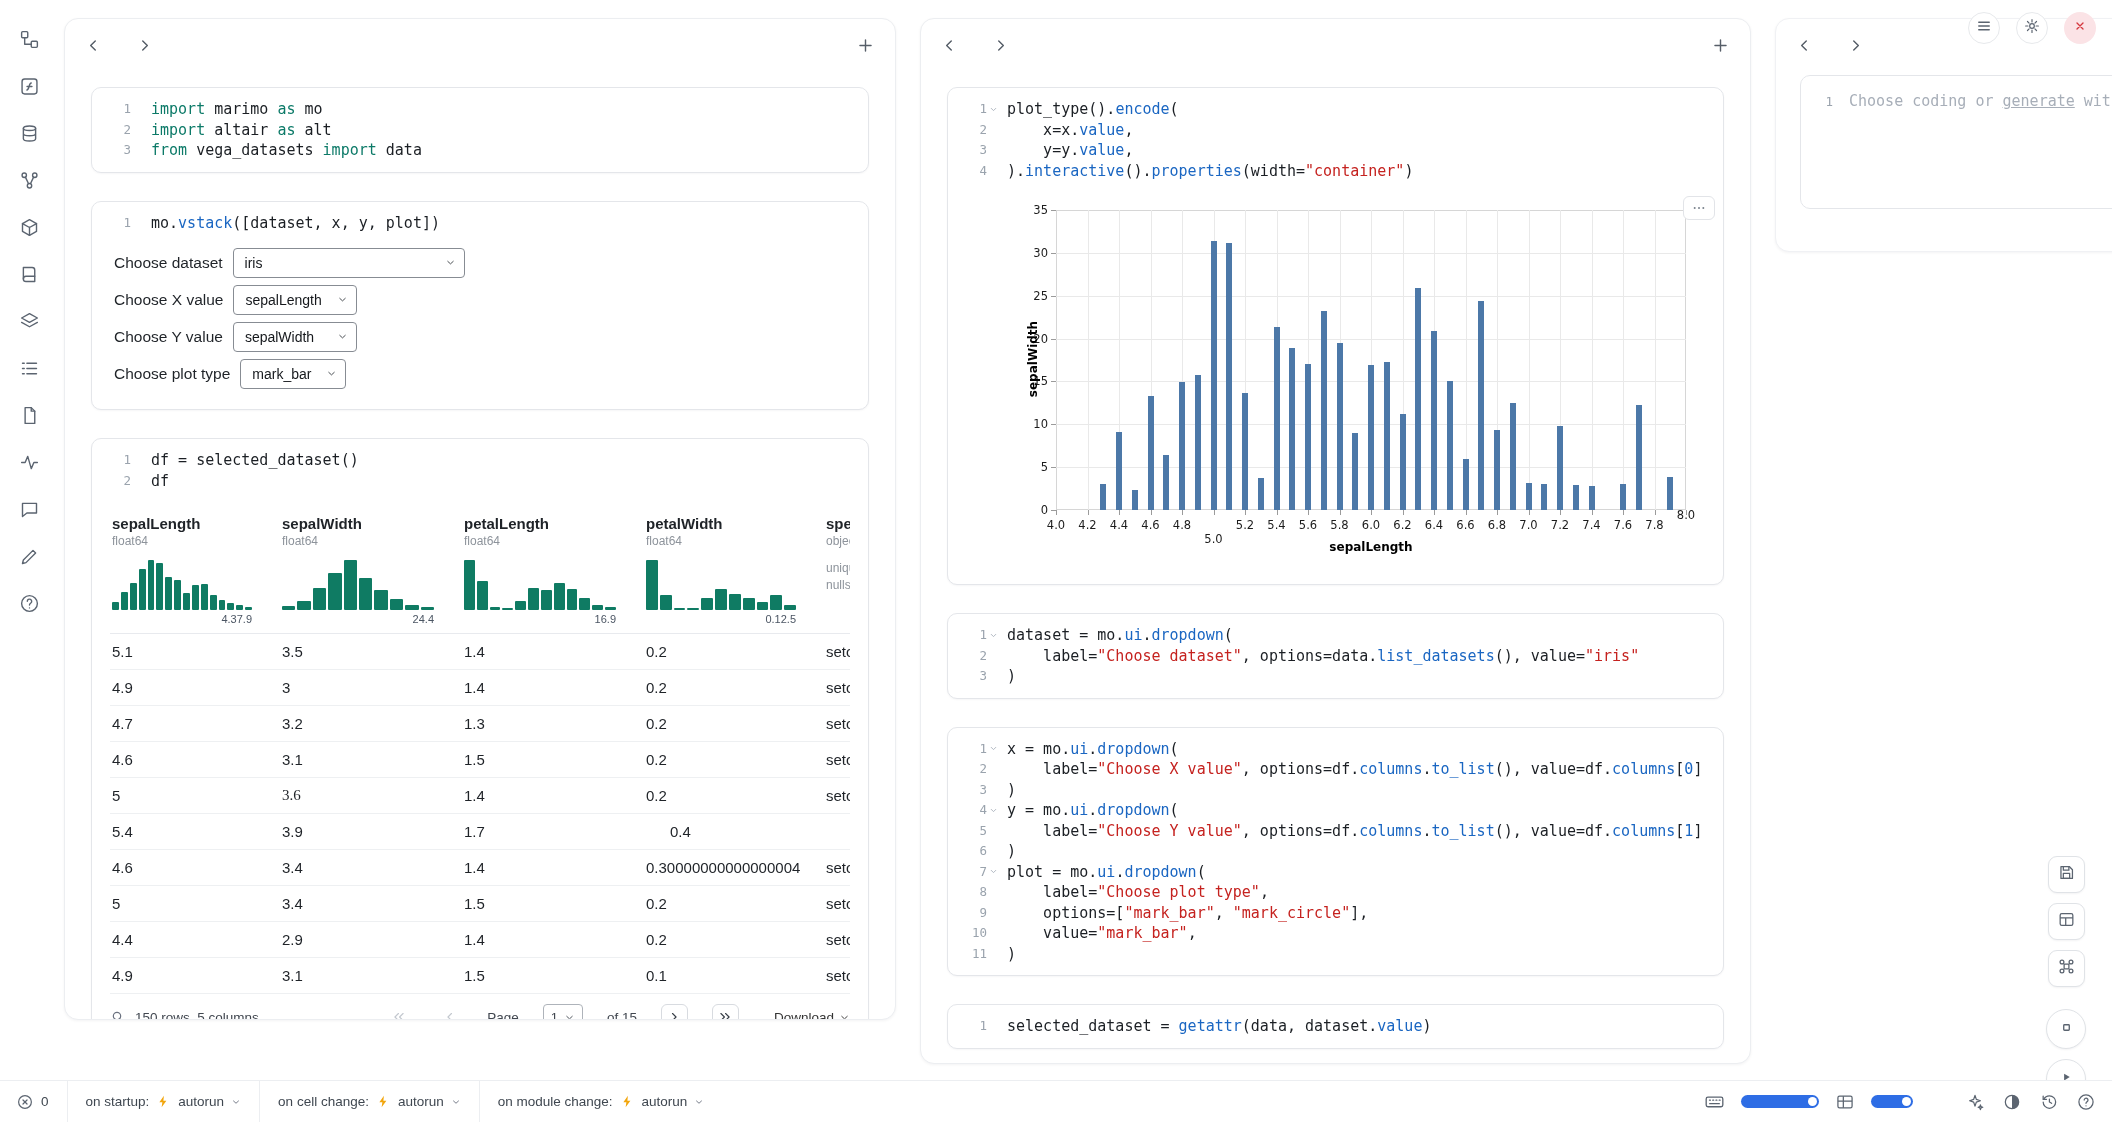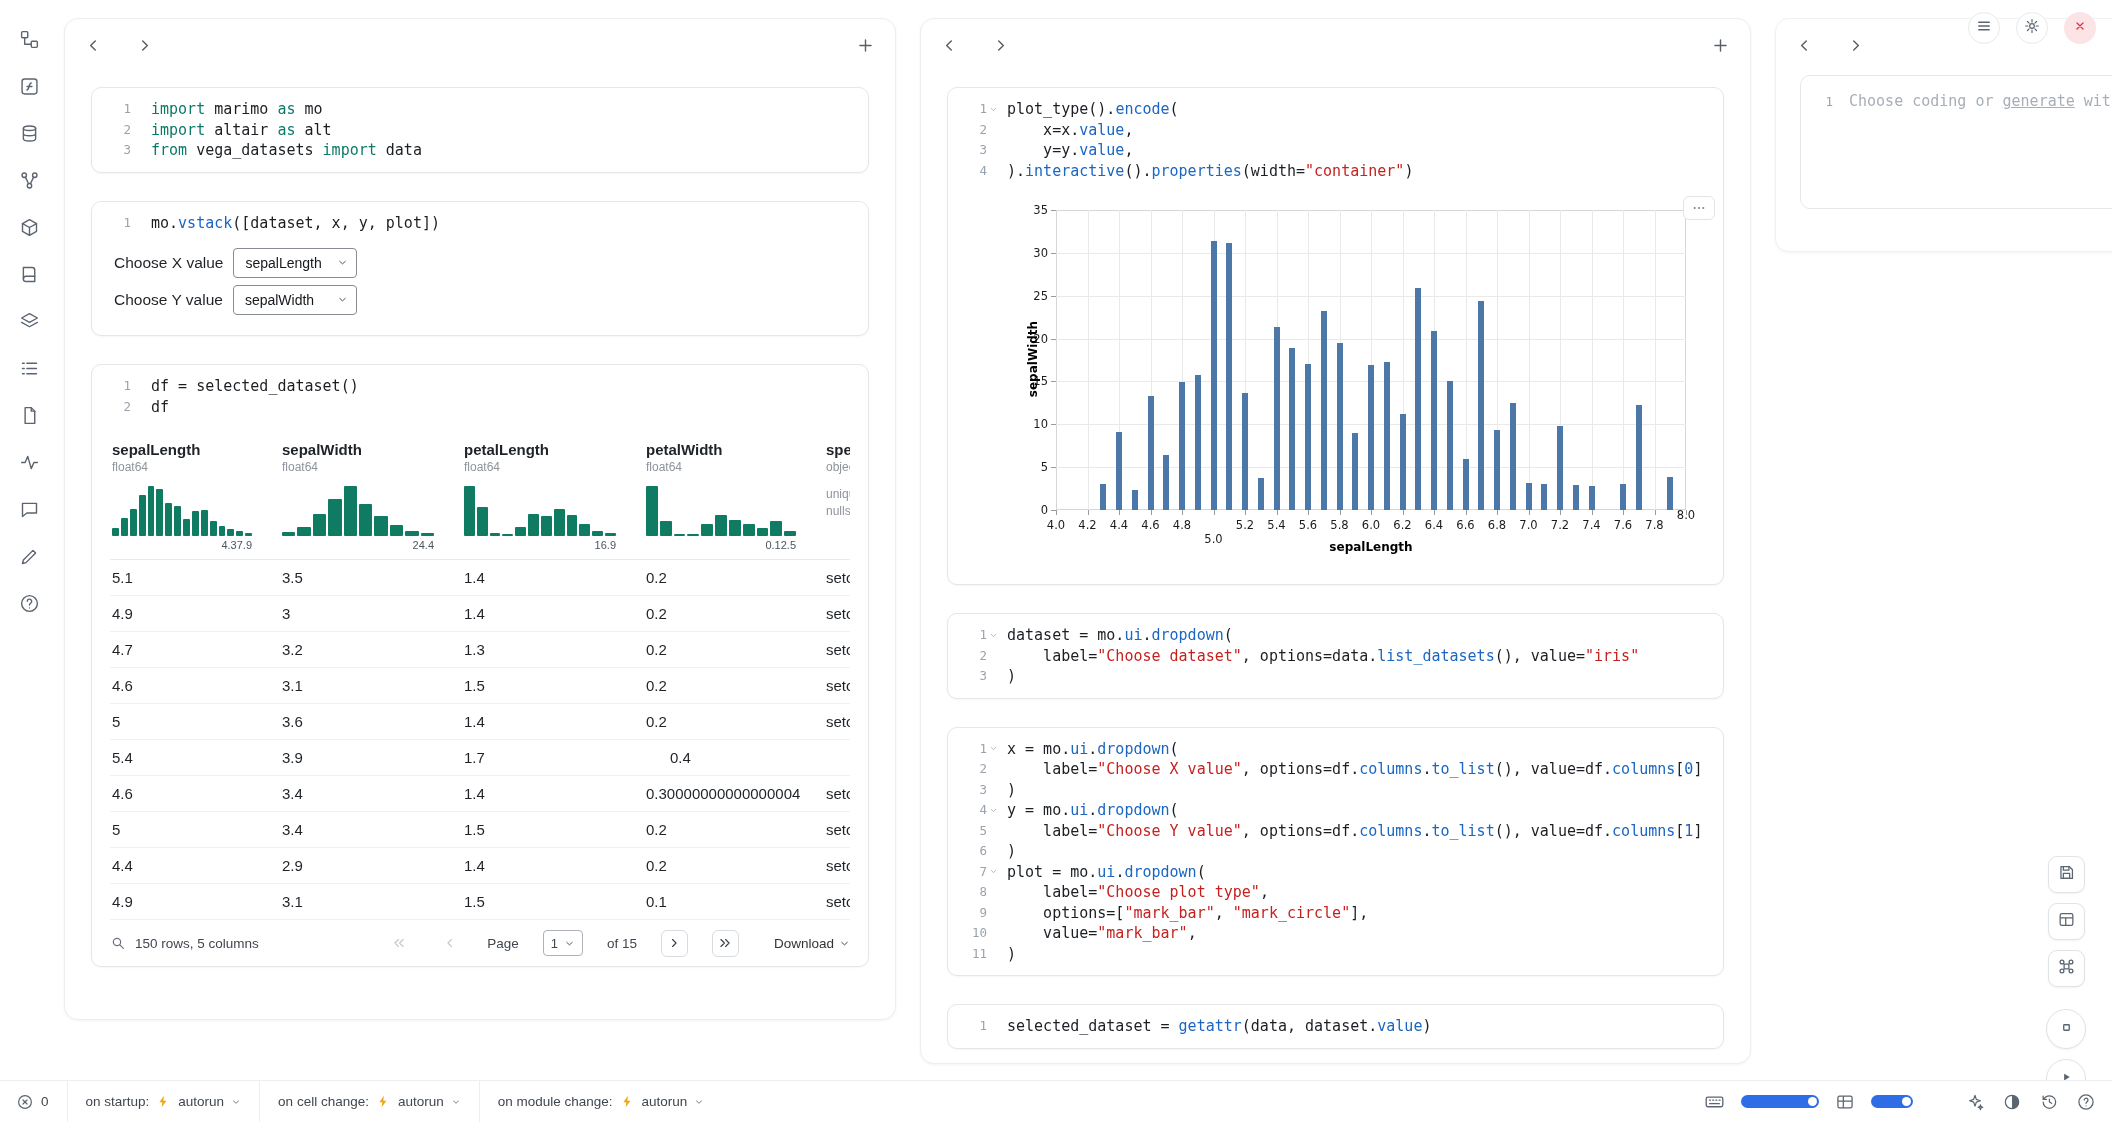--- a/index.html
+++ b/index.html
@@ -261,32 +261,50 @@
               <div class="line">
                 <span class="ln">
                   <span class="num">1</span>
                   <span class="foldslot"></span>
                 </span>
                 <span class="src">mo.<span class="tk-f">vstack</span>([dataset, x, y, plot])</span>
               </div>
             </div>
             <div class="controls">
               <div class="ctrl">
+                <span>Choose dataset</span>
+                <div class="uisel" style="width: 232px;">
+                  <span>iris</span>
+                  <span><svg width="11" height="11" viewBox="0 0 24 24" fill="none" stroke="currentColor" stroke-width="2" stroke-linecap="round" stroke-linejoin="round">
+                      <path d="M6 9.5l6 5.5 6-5.5"></path>
+                    </svg></span>
+                </div>
+              </div>
+              <div class="ctrl">
                 <span>Choose X value</span>
                 <div class="uisel" style="width: 124px;">
                   <span>sepalLength</span>
                   <span><svg width="11" height="11" viewBox="0 0 24 24" fill="none" stroke="currentColor" stroke-width="2" stroke-linecap="round" stroke-linejoin="round">
                       <path d="M6 9.5l6 5.5 6-5.5"></path>
                     </svg></span>
                 </div>
               </div>
               <div class="ctrl">
                 <span>Choose Y value</span>
                 <div class="uisel" style="width: 124px;">
                   <span>sepalWidth</span>
+                  <span><svg width="11" height="11" viewBox="0 0 24 24" fill="none" stroke="currentColor" stroke-width="2" stroke-linecap="round" stroke-linejoin="round">
+                      <path d="M6 9.5l6 5.5 6-5.5"></path>
+                    </svg></span>
+                </div>
+              </div>
+              <div class="ctrl">
+                <span>Choose plot type</span>
+                <div class="uisel" style="width: 106px;">
+                  <span>mark_bar</span>
                   <span><svg width="11" height="11" viewBox="0 0 24 24" fill="none" stroke="currentColor" stroke-width="2" stroke-linecap="round" stroke-linejoin="round">
                       <path d="M6 9.5l6 5.5 6-5.5"></path>
                     </svg></span>
                 </div>
               </div>
             </div>
           </div>
           <div class="cell">
             <div class="codearea">
               <div class="line">
@@ -428,21 +446,21 @@
                 </div>
                 <div class="trow">
                   <div class="tcell" style="width: 170px;">4.6</div>
                   <div class="tcell" style="width: 182px;">3.1</div>
                   <div class="tcell" style="width: 182px;">1.5</div>
                   <div class="tcell" style="width: 180px;">0.2</div>
                   <div class="tcell" style="width: 150px;">setosa</div>
                 </div>
                 <div class="trow">
                   <div class="tcell" style="width: 170px;">5</div>
-                  <div class="tcell" style="width: 182px;">3.6</div>
+                  <div class="tcell" style="width: 182px; font-family: Liberation Serif, serif;">3.6</div>
                   <div class="tcell" style="width: 182px;">1.4</div>
                   <div class="tcell" style="width: 180px;">0.2</div>
                   <div class="tcell" style="width: 150px;">setosa</div>
                 </div>
                 <div class="trow">
                   <div class="tcell" style="width: 170px;">5.4</div>
                   <div class="tcell" style="width: 182px;">3.9</div>
                   <div class="tcell" style="width: 182px;">1.7</div>
                   <div class="tcell" style="width: 180px; margin-left: 24px;">0.4</div>
                   <div class="tcell" style="width: 150px;">setosa</div>

